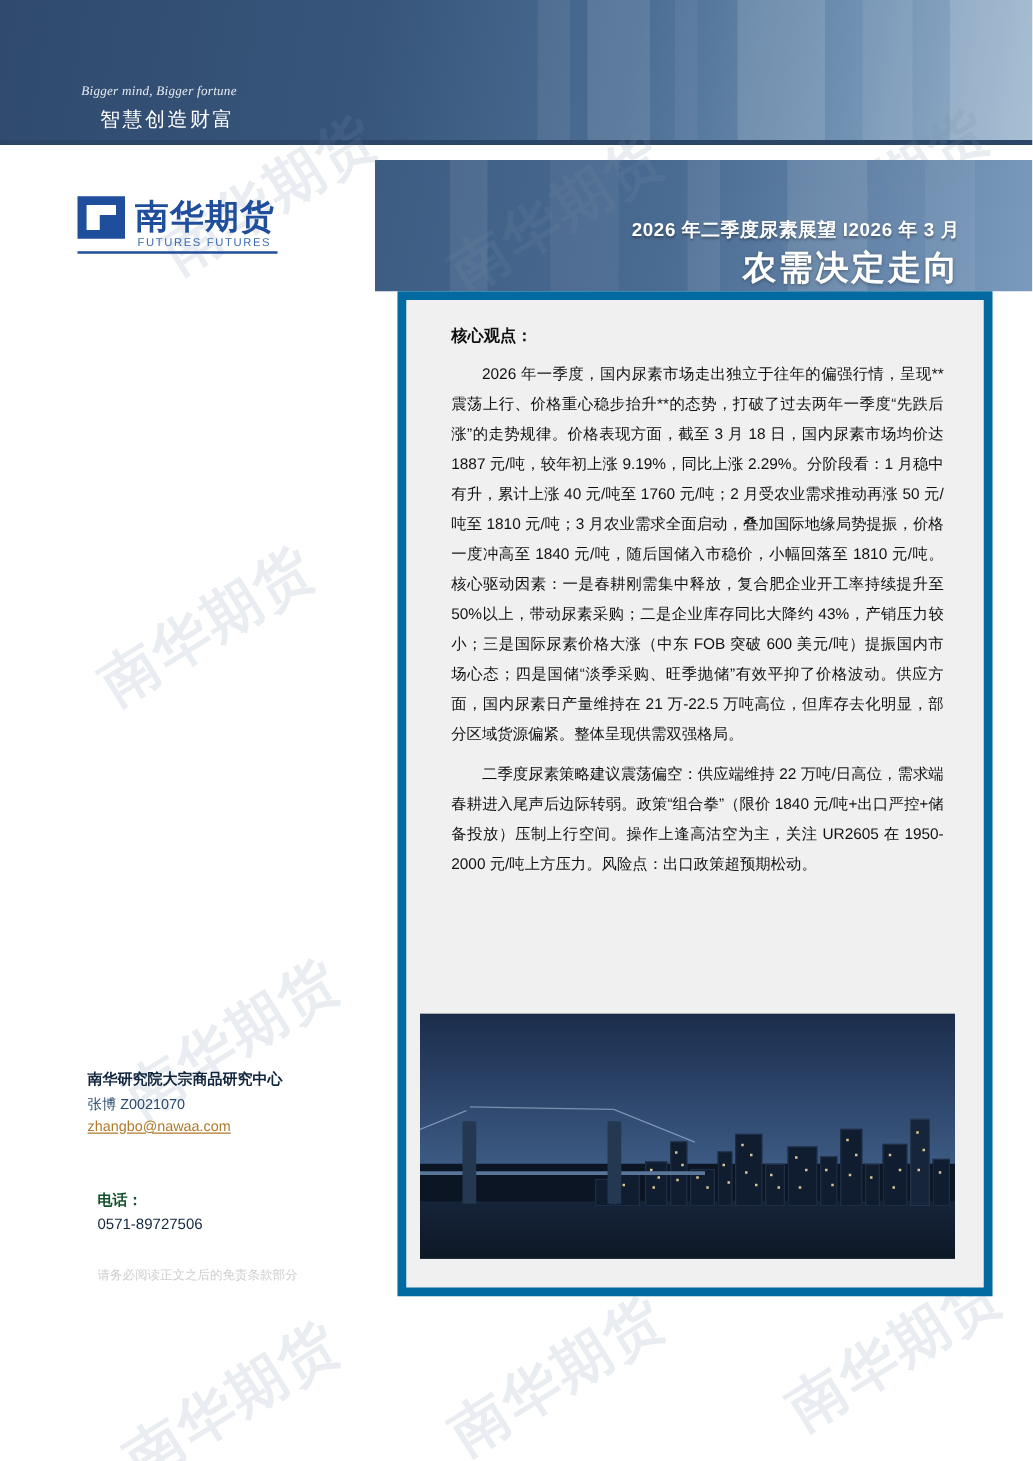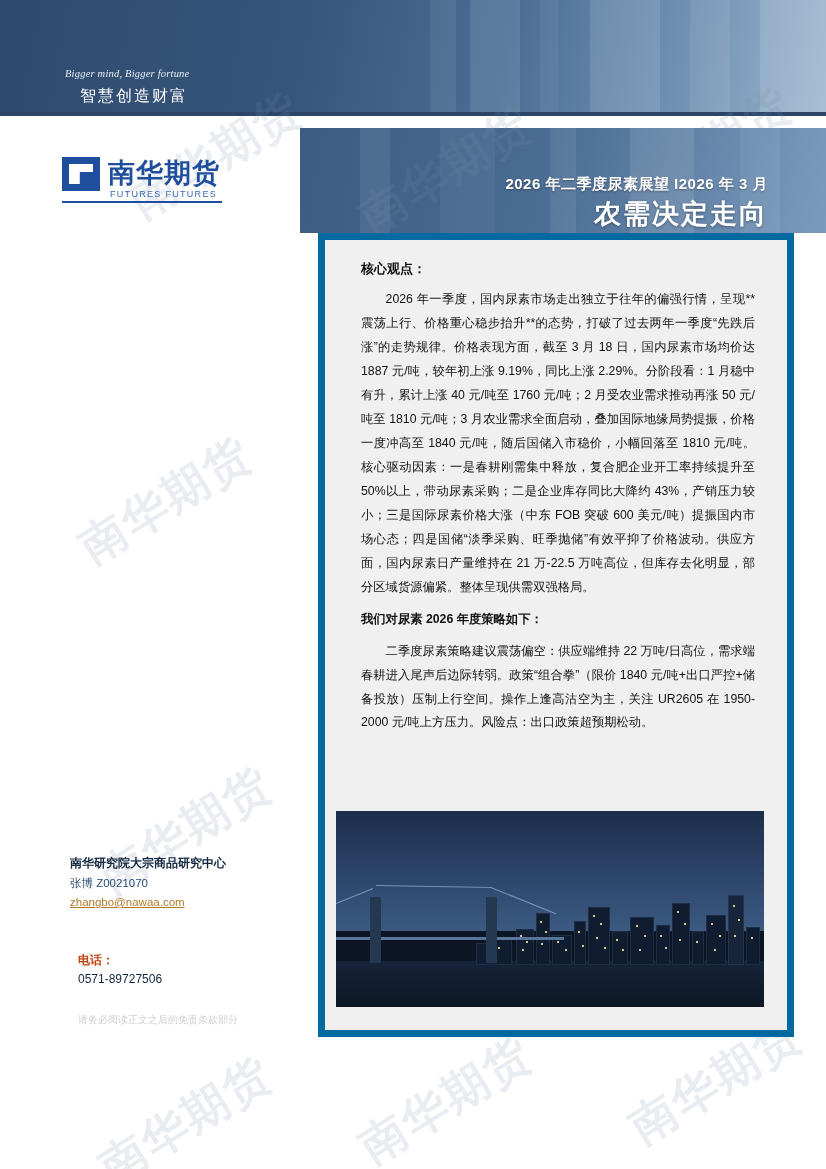--- a/index.html
+++ b/index.html
@@ -284,21 +284,21 @@
     font-size: 11.5px;
     color: #b07a2a;
     text-decoration: underline;
   }
   .tel-label {
     position: absolute;
     left: 78px;
     top: 952px;
     font-size: 12px;
     font-weight: bold;
-    color: #c2410c;
+    color: #14532d;
   }
   .tel-num {
     position: absolute;
     left: 78px;
     top: 972px;
     font-size: 12px;
     color: #12263f;
   }
   .disclaimer {
     position: absolute;
@@ -352,21 +352,20 @@
     <div class="logo-rule"></div>
   </div>
 
   <div class="title-line">2026 年二季度尿素展望 I2026 年 3 月</div>
   <div class="title-main">农需决定走向</div>
 
   <div class="panel">
     <div class="panel-inner">
       <div class="ph">核心观点：</div>
       <p class="pp">2026 年一季度，国内尿素市场走出独立于往年的偏强行情，呈现**震荡上行、价格重心稳步抬升**的态势，打破了过去两年一季度“先跌后涨”的走势规律。价格表现方面，截至 3 月 18 日，国内尿素市场均价达 1887 元/吨，较年初上涨 9.19%，同比上涨 2.29%。分阶段看：1 月稳中有升，累计上涨 40 元/吨至 1760 元/吨；2 月受农业需求推动再涨 50 元/吨至 1810 元/吨；3 月农业需求全面启动，叠加国际地缘局势提振，价格一度冲高至 1840 元/吨，随后国储入市稳价，小幅回落至 1810 元/吨。核心驱动因素：一是春耕刚需集中释放，复合肥企业开工率持续提升至 50%以上，带动尿素采购；二是企业库存同比大降约 43%，产销压力较小；三是国际尿素价格大涨（中东 FOB 突破 600 美元/吨）提振国内市场心态；四是国储“淡季采购、旺季抛储”有效平抑了价格波动。供应方面，国内尿素日产量维持在 21 万-22.5 万吨高位，但库存去化明显，部分区域货源偏紧。整体呈现供需双强格局。</p>
-      <p class="pp bold">我们对尿素 2026 年度策略如下：</p>
       <p class="pp">二季度尿素策略建议震荡偏空：供应端维持 22 万吨/日高位，需求端春耕进入尾声后边际转弱。政策“组合拳”（限价 1840 元/吨+出口严控+储备投放）压制上行空间。操作上逢高沽空为主，关注 UR2605 在 1950-2000 元/吨上方压力。风险点：出口政策超预期松动。</p>
     </div>
   </div>
 
   <div class="photo">
     <div class="sky"></div>
     <div class="water"></div>
     <div class="skyline">
       <div class="bld" style="left:180px;width:18px;height:36px;">
           <i style="left:4px;top:6px;"></i>

